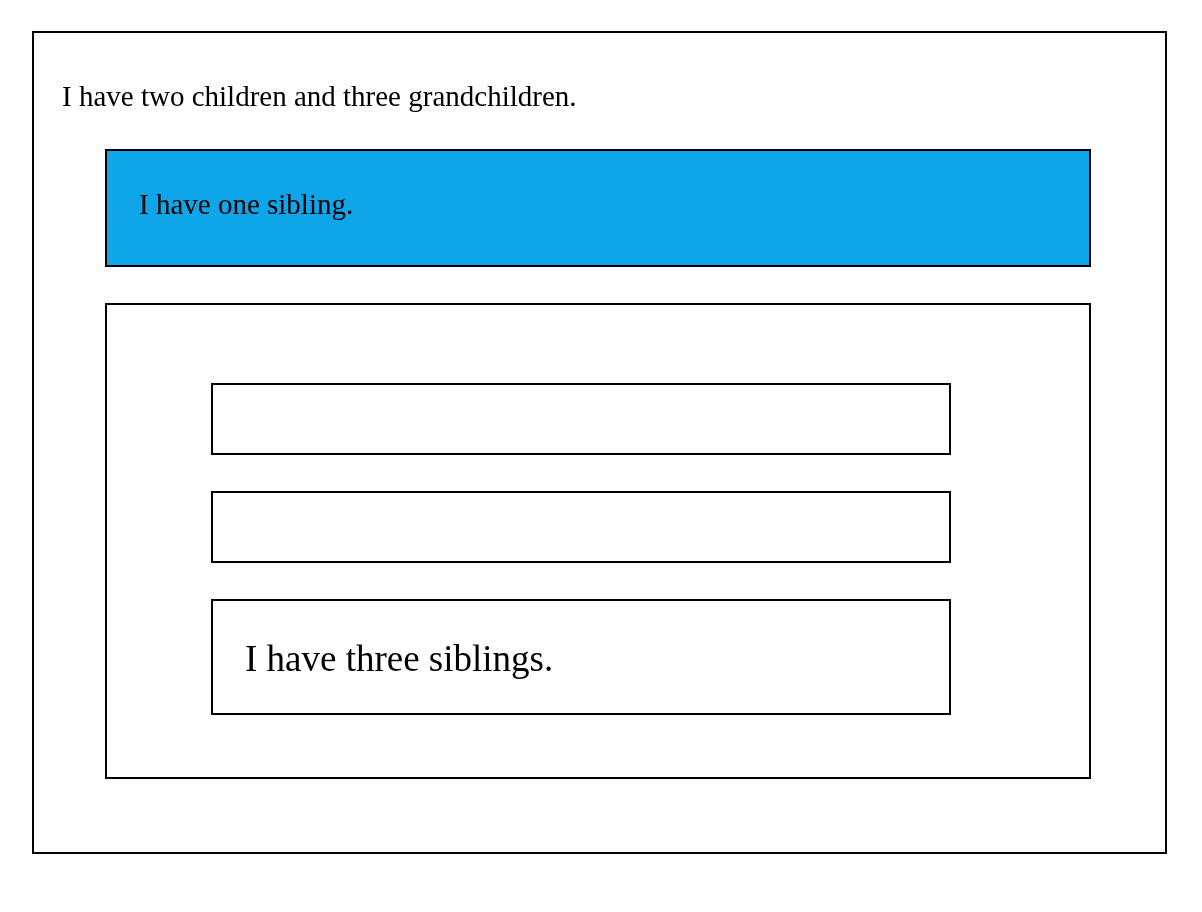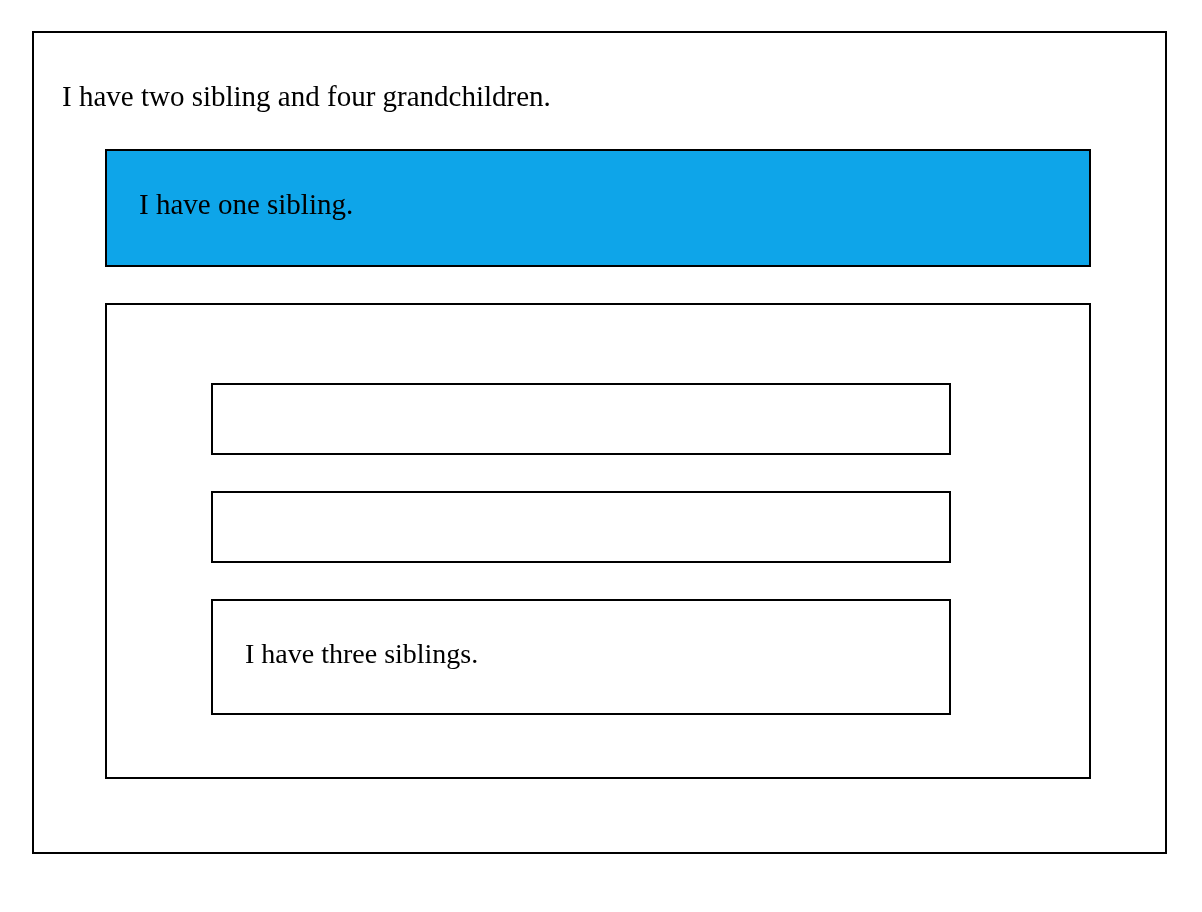--- a/index.html
+++ b/index.html
@@ -87,33 +87,33 @@
   }
 
   .inner-box-1 { top: 78px;  height: 72px; }
   .inner-box-2 { top: 186px; height: 72px; }
   .inner-box-3 { top: 294px; height: 116px; }
 
   .inner-box-3 .label {
     position: absolute;
     left: 32px;
     top: 36px;
-    font-size: 28px;
+    font-size: 37px;
     line-height: 1.2;
     white-space: nowrap;
   }
 </style>
 </head>
 <body>
 
 <div class="canvas">
 
   <div class="outer-box">
 
-    <div class="statement-top">I have two sibling and four grandchildren.</div>
+    <div class="statement-top">I have two children and three grandchildren.</div>
 
     <div class="box-sibling-one">
       <div class="label">I have one sibling.</div>
     </div>
 
     <div class="box-group">
 
       <div class="inner-box inner-box-1">
         <div class="label"></div>
       </div>

